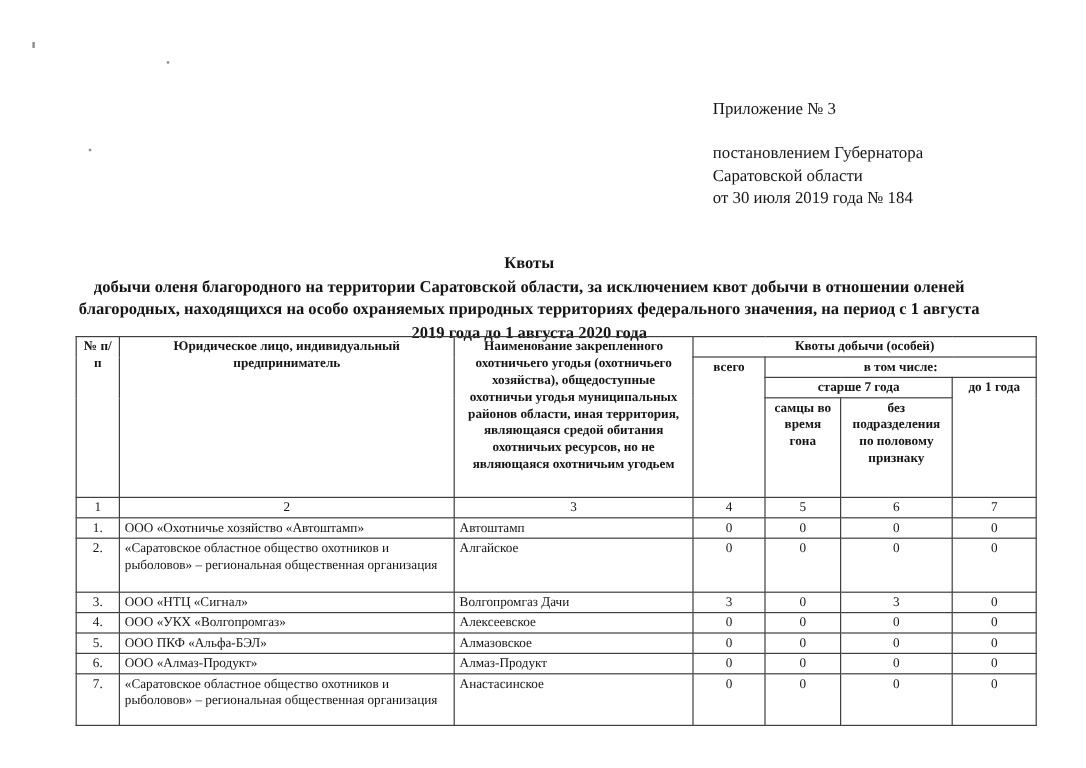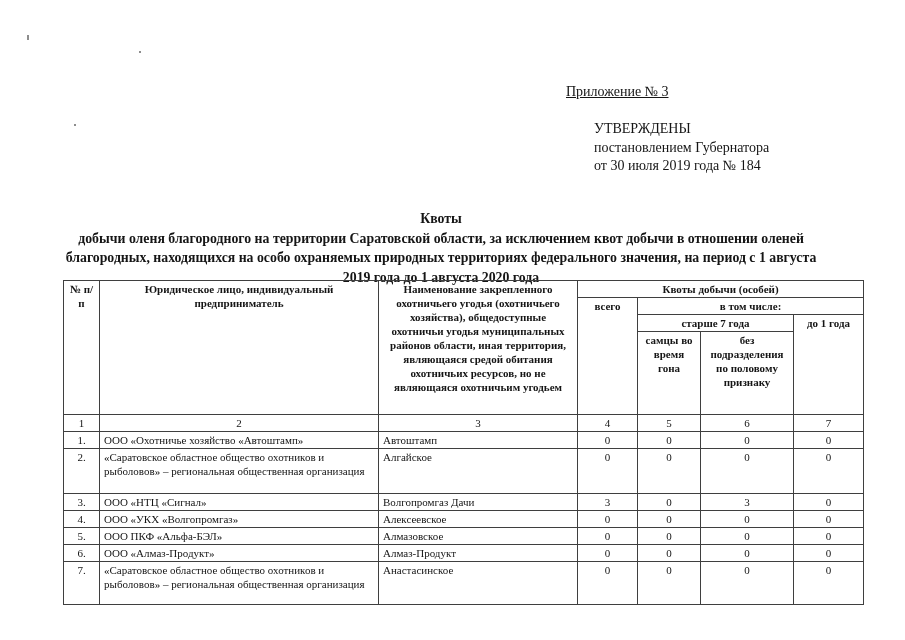--- a/index.html
+++ b/index.html
@@ -9,23 +9,22 @@
     font-family: "Liberation Serif", serif;
     color: #151515;
   }
   .page {
     position: relative;
     width: 905px; height: 640px;
     background: #ffffff;
     overflow: hidden;
   }
   .appendix {
-    position: absolute; left: 566px; top: 84px;
+    position: absolute; left: 594px; top: 84px;
     font-size: 14px;
-    text-decoration: underline;
   }
   .approval {
     position: absolute; left: 594px; top: 120px;
     font-size: 14px; line-height: 18.5px;
   }
   .title-block {
     position: absolute; left: 60px; top: 209px; width: 762px;
     text-align: center;
     font-weight: bold; font-size: 13.8px; line-height: 19.5px;
   }
@@ -52,22 +51,22 @@
 <body>
 
 <div class="page">
 
   <div class="speck" style="left:27px; top:35px; width:2px; height:5px;"></div>
   <div class="speck" style="left:139px; top:51px; width:2px; height:2px;"></div>
   <div class="speck" style="left:74px; top:124px; width:2px; height:2px;"></div>
 
   <div class="appendix">Приложение № 3</div>
   <div class="approval">
-    <div>УТВЕРЖДЕНЫ</div>
     <div>постановлением Губернатора</div>
+    <div>Саратовской области</div>
     <div>от 30 июля 2019 года № 184</div>
   </div>
 
   <div class="title-block">
     <div>Квоты</div>
     <div>добычи оленя благородного на территории Саратовской области, за исключением квот добычи в отношении оленей благородных, находящихся на особо охраняемых природных территориях федерального значения, на период с 1 августа 2019 года до 1 августа 2020 года</div>
   </div>
 
   <table class="quota">
     <colgroup>

